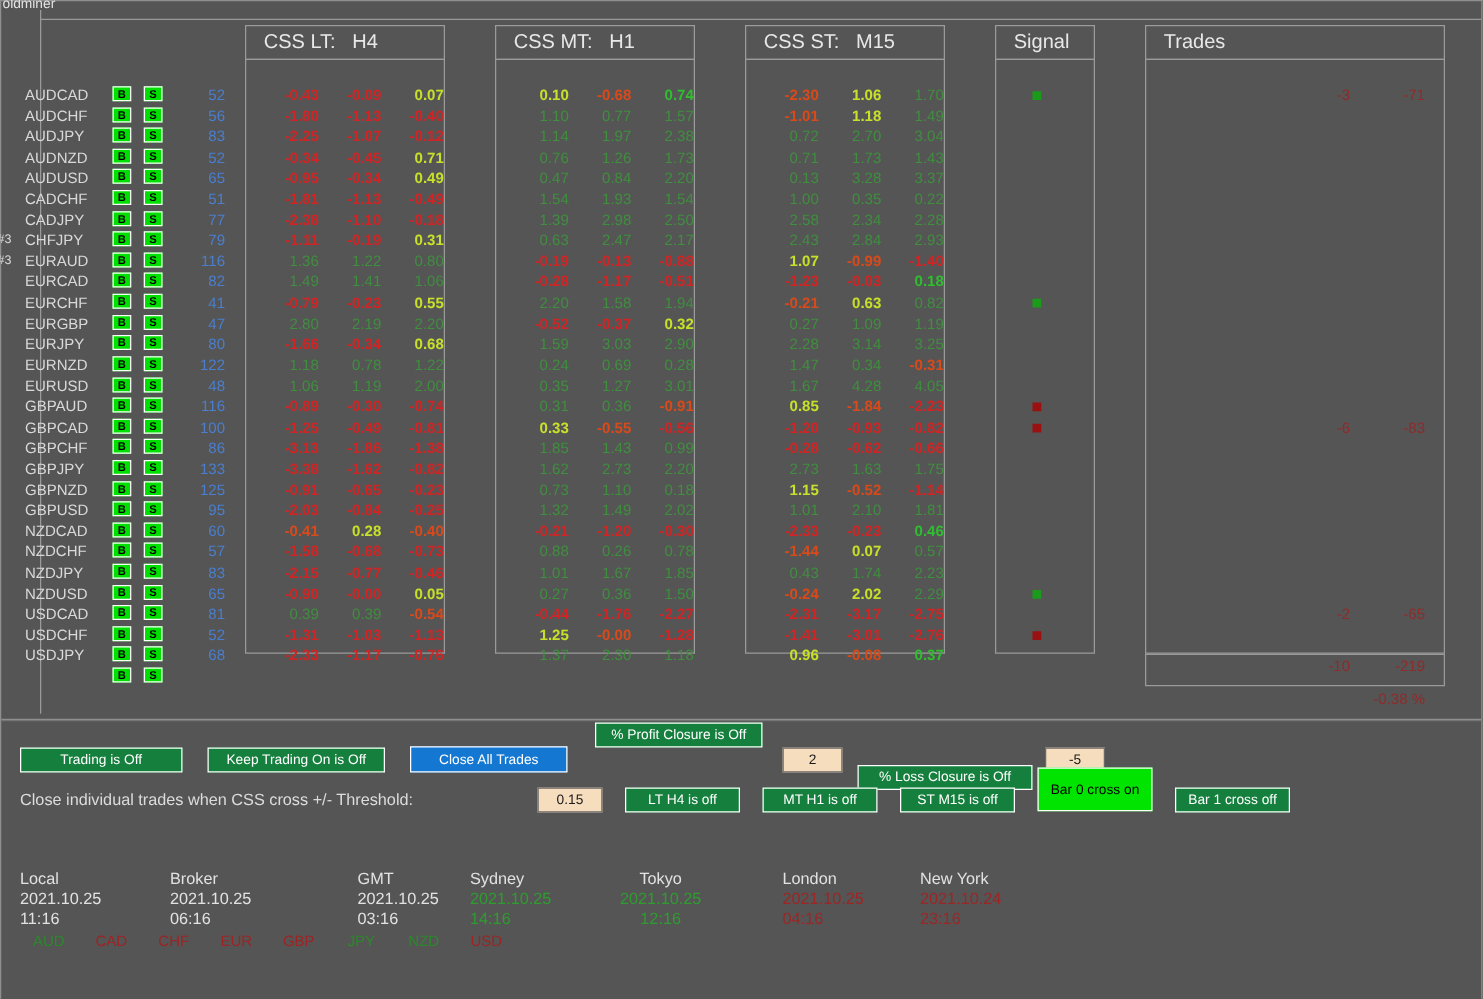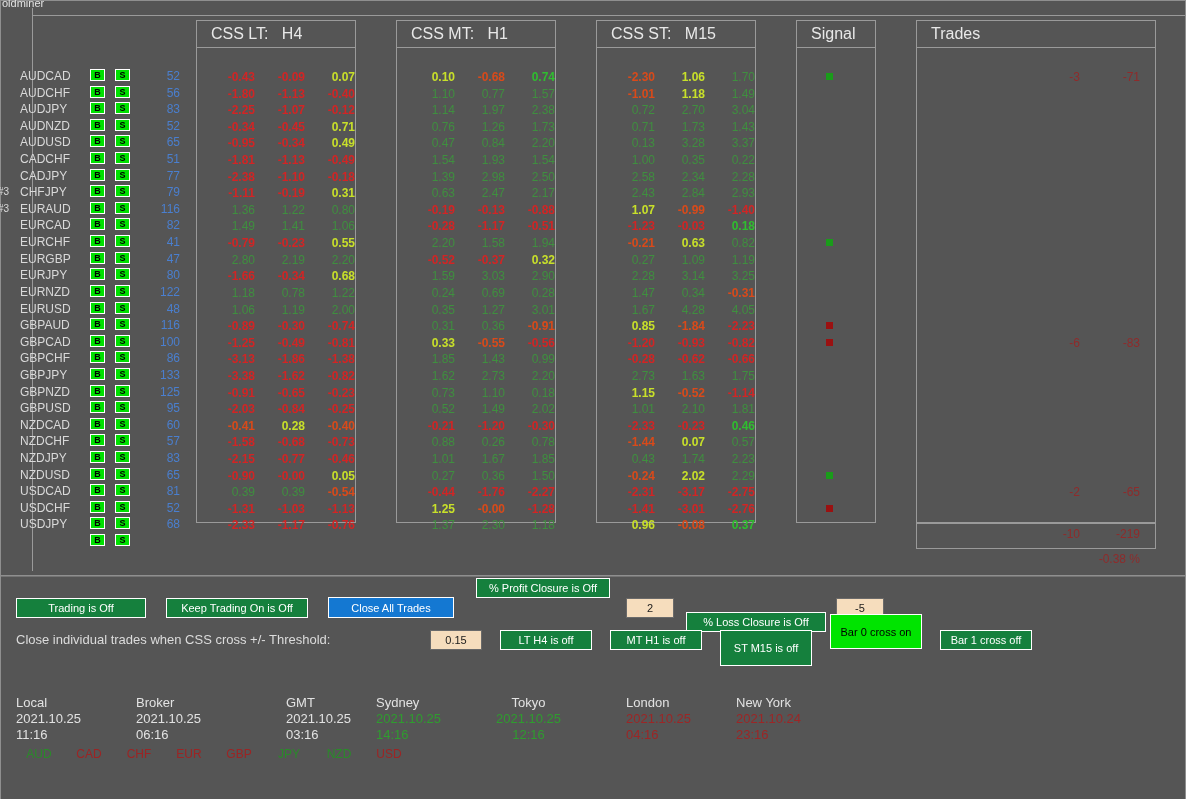--- a/index.html
+++ b/index.html
@@ -411,21 +411,21 @@
     <div class="vrow"><span class="vcell pos">2.20</span><span class="vcell pos">1.58</span><span class="vcell pos">1.94</span></div>
     <div class="vrow"><span class="vcell neg-str">-0.52</span><span class="vcell neg-str">-0.37</span><span class="vcell pos-hl">0.32</span></div>
     <div class="vrow"><span class="vcell pos">1.59</span><span class="vcell pos">3.03</span><span class="vcell pos">2.90</span></div>
     <div class="vrow"><span class="vcell pos">0.24</span><span class="vcell pos">0.69</span><span class="vcell pos">0.28</span></div>
     <div class="vrow"><span class="vcell pos">0.35</span><span class="vcell pos">1.27</span><span class="vcell pos">3.01</span></div>
     <div class="vrow"><span class="vcell pos">0.31</span><span class="vcell pos">0.36</span><span class="vcell neg-hl">-0.91</span></div>
     <div class="vrow"><span class="vcell pos-hl">0.33</span><span class="vcell neg-hl">-0.55</span><span class="vcell neg-str">-0.56</span></div>
     <div class="vrow"><span class="vcell pos">1.85</span><span class="vcell pos">1.43</span><span class="vcell pos">0.99</span></div>
     <div class="vrow"><span class="vcell pos">1.62</span><span class="vcell pos">2.73</span><span class="vcell pos">2.20</span></div>
     <div class="vrow"><span class="vcell pos">0.73</span><span class="vcell pos">1.10</span><span class="vcell pos">0.18</span></div>
-    <div class="vrow"><span class="vcell pos">0.52</span><span class="vcell pos">1.49</span><span class="vcell pos">2.02</span></div>
+    <div class="vrow"><span class="vcell pos">1.32</span><span class="vcell pos">1.49</span><span class="vcell pos">2.02</span></div>
     <div class="vrow"><span class="vcell neg-str">-0.21</span><span class="vcell neg-str">-1.20</span><span class="vcell neg-str">-0.30</span></div>
     <div class="vrow"><span class="vcell pos">0.88</span><span class="vcell pos">0.26</span><span class="vcell pos">0.78</span></div>
     <div class="vrow"><span class="vcell pos">1.01</span><span class="vcell pos">1.67</span><span class="vcell pos">1.85</span></div>
     <div class="vrow"><span class="vcell pos">0.27</span><span class="vcell pos">0.36</span><span class="vcell pos">1.50</span></div>
     <div class="vrow"><span class="vcell neg-str">-0.44</span><span class="vcell neg-str">-1.76</span><span class="vcell neg-str">-2.27</span></div>
     <div class="vrow"><span class="vcell pos-hl">1.25</span><span class="vcell neg-hl">-0.00</span><span class="vcell neg-str">-1.28</span></div>
     <div class="vrow"><span class="vcell pos">1.37</span><span class="vcell pos">2.30</span><span class="vcell pos">1.18</span></div>
   </div>
 <div class="vgrid" id="st-grid" style="left:605px;">
     <div class="vrow"><span class="vcell neg-hl">-2.30</span><span class="vcell pos-hl">1.06</span><span class="vcell pos">1.70</span></div>
@@ -544,21 +544,21 @@
 <div class="ctl ctl-blue" style="left:328px;top:597px;width:126px;height:21px;">Close All Trades</div>
 <div class="ctl ctl-red" style="left:476px;top:578px;width:134px;height:20px;text-align:right;">% Profit Closure is Off</div>
 <div class="field" style="left:626px;top:598px;width:48px;height:20px;">2</div>
 <div class="ctl ctl-red" style="left:686px;top:612px;width:140px;height:20px;">% Loss Closure is Off</div>
 <div class="field" style="left:836px;top:598px;width:48px;height:20px;">-5</div>
 
 <div id="thr-label">Close individual trades when CSS cross +/- Threshold:</div>
 <div class="field" style="left:430px;top:630px;width:52px;height:20px;">0.15</div>
 <div class="ctl ctl-red" style="left:500px;top:630px;width:92px;height:20px;">LT  H4 is off</div>
 <div class="ctl ctl-red" style="left:610px;top:630px;width:92px;height:20px;">MT  H1 is off</div>
-<div class="ctl ctl-red" style="left:720px;top:630px;width:92px;height:36px;">ST  M15 is off</div>
+<div class="ctl ctl-red" style="left:720px;top:630px;width:92px;height:20px;">ST  M15 is off</div>
 <div class="ctl ctl-green" style="left:830px;top:614px;width:92px;height:35px;">Bar 0 cross on</div>
 <div class="ctl ctl-red" style="left:940px;top:630px;width:92px;height:20px;">Bar 1 cross off</div>
 
 <div id="clock-row">
     <div class="clock" style="left: 16px; top: 695px;">
       <span class="cname c-white">Local</span>
       <span class="cdate c-white">2021.10.25</span>
       <span class="ctime c-white">11:16</span>
     </div>
     <div class="clock" style="left: 136px; top: 695px;">

